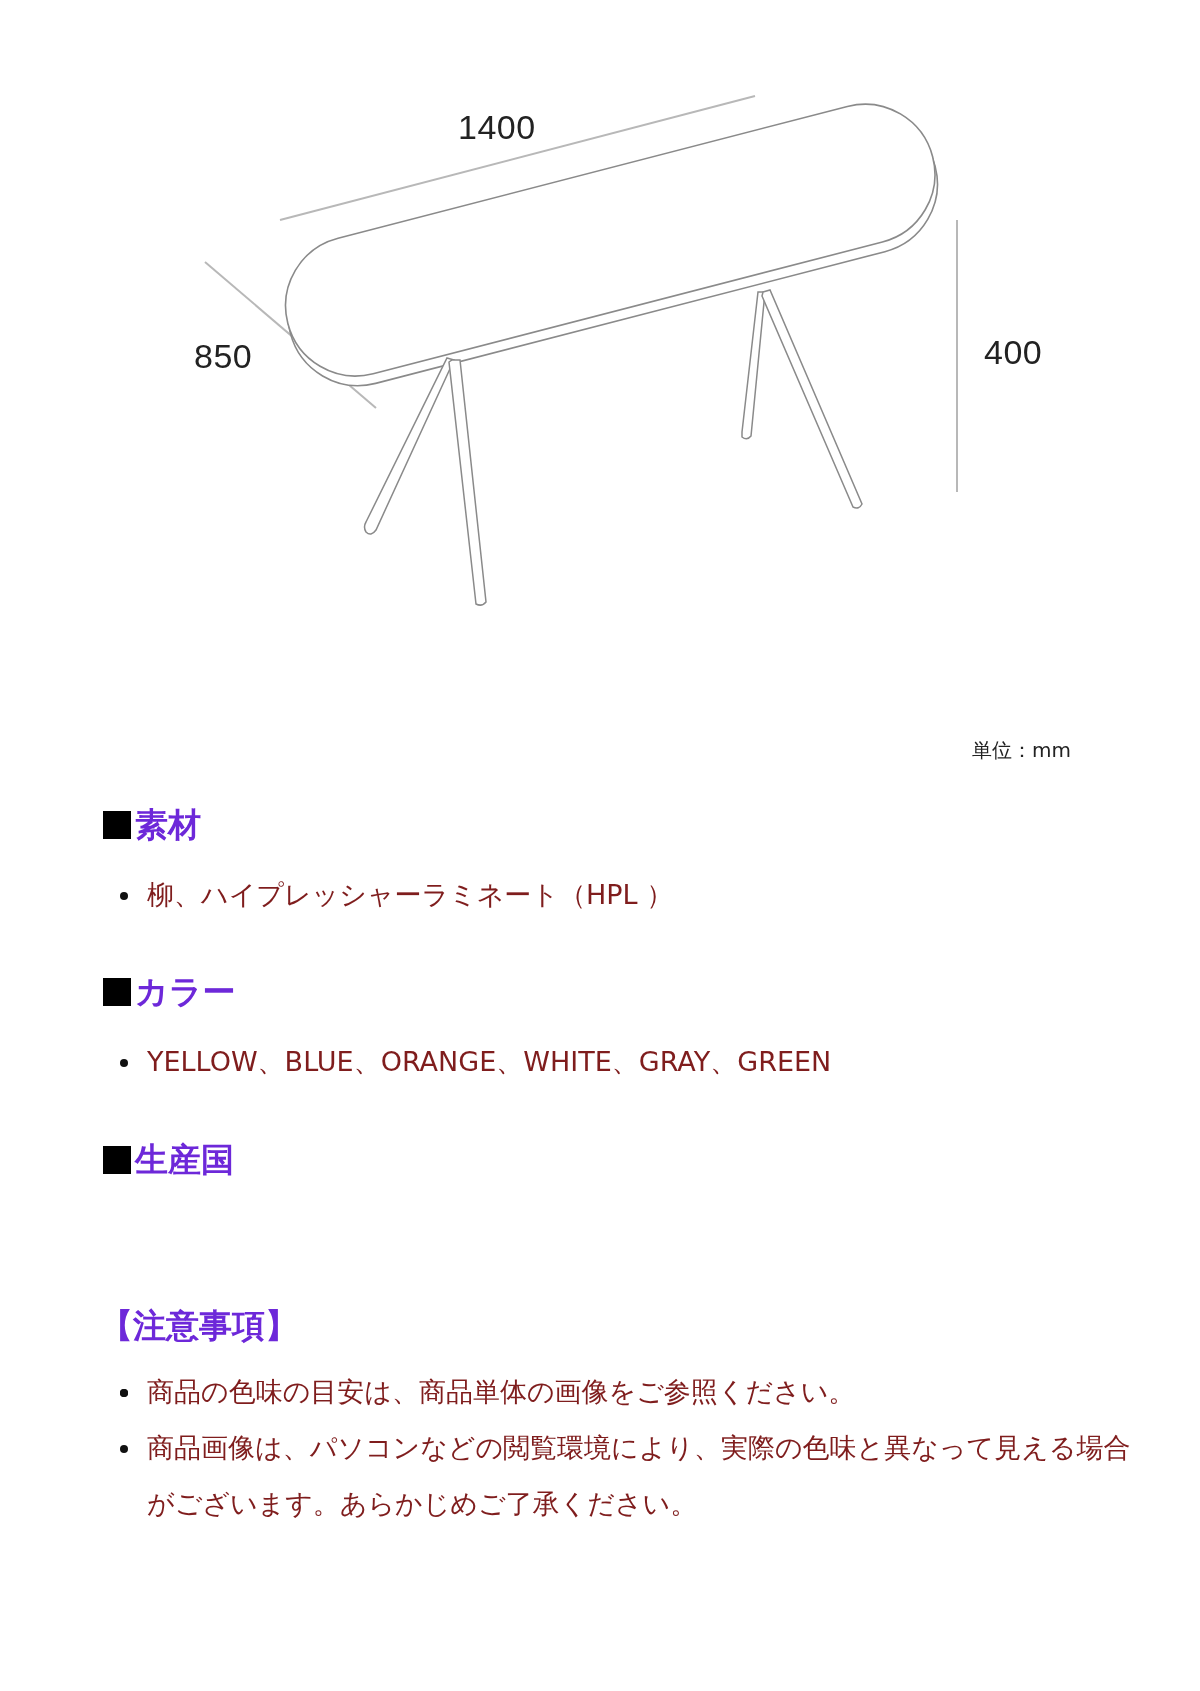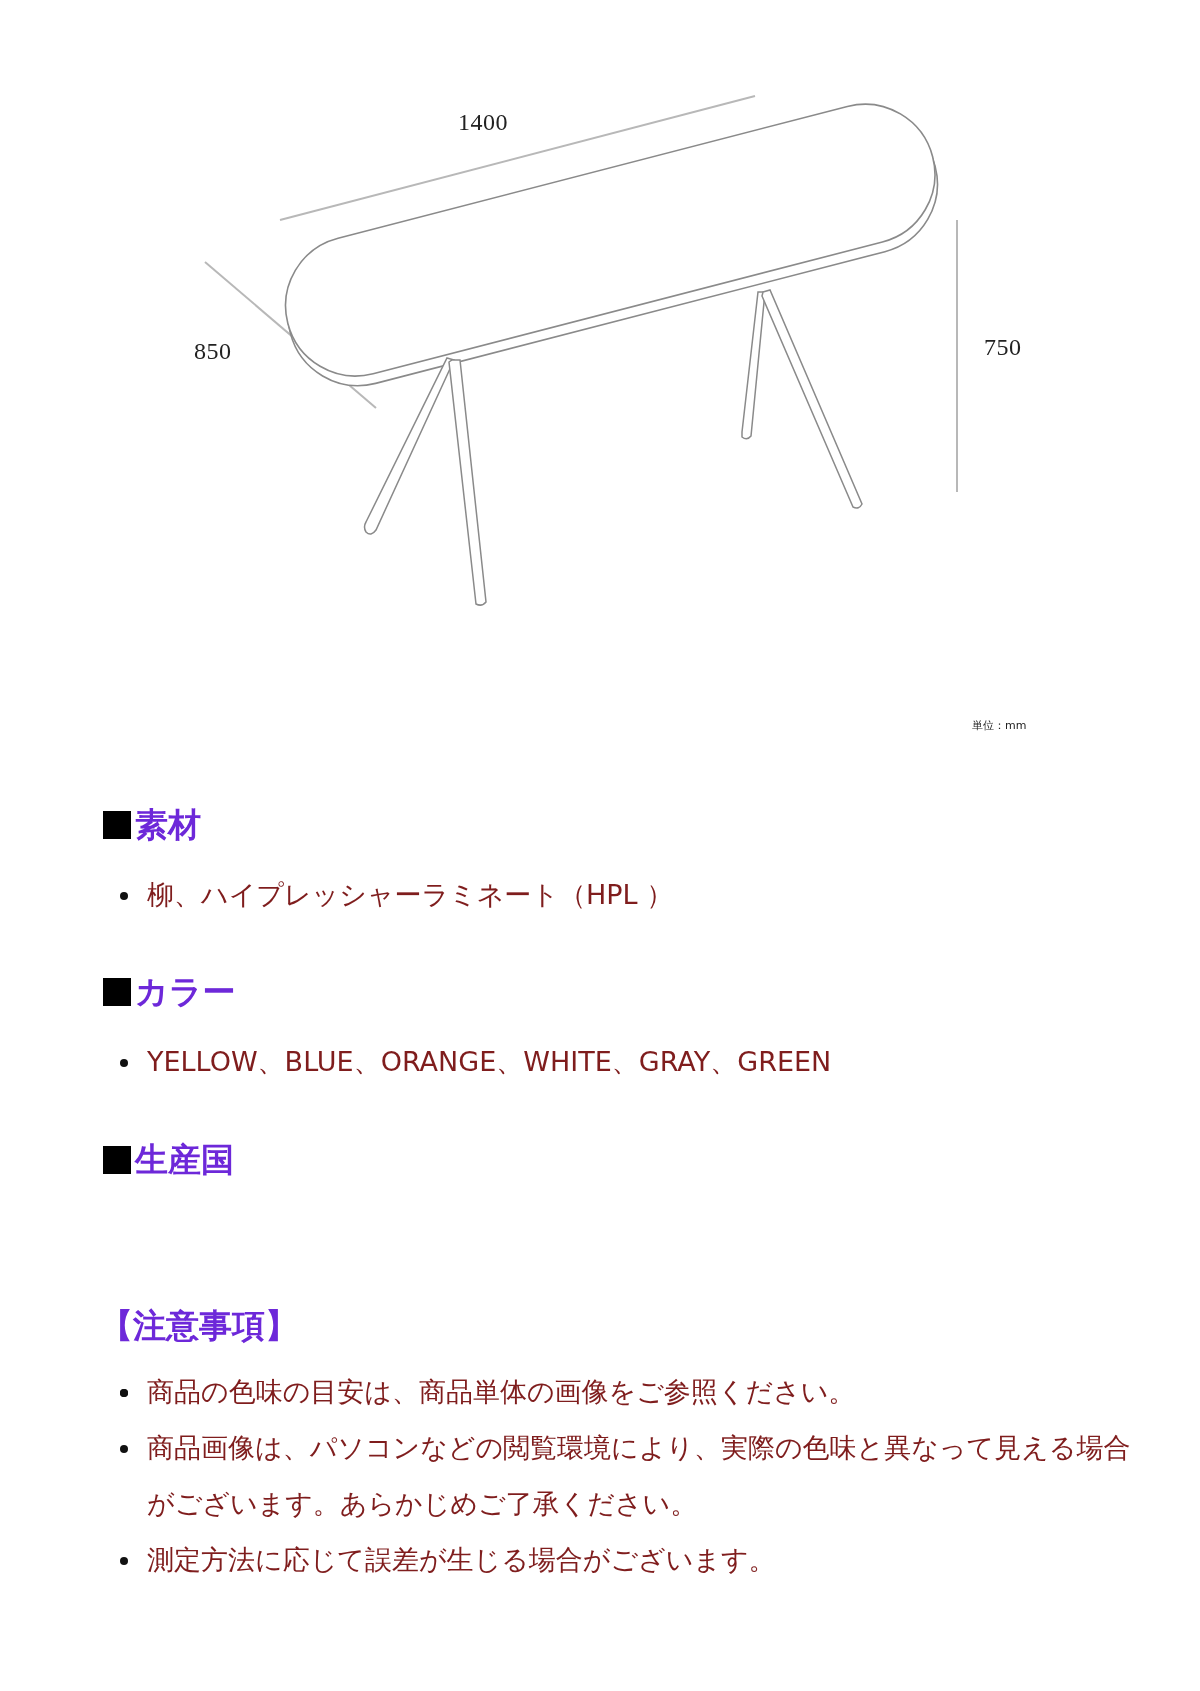--- a/index.html
+++ b/index.html
@@ -17,31 +17,31 @@
     }
     .drawing {
       position: absolute;
       left: 0;
       top: 0;
       width: 1200px;
       height: 720px;
     }
     .dim-label {
       position: absolute;
-      font-family: Liberation Serif, serif;
-      font-size: 24px;
+      font-family: Liberation Sans, sans-serif;
+      font-size: 34px;
       color: #222222;
       letter-spacing: 0.5px;
       line-height: 1;
     }
     .unit-label {
       position: absolute;
       left: 972px;
-      top: 720px;
-      font-size: 11px;
+      top: 740px;
+      font-size: 20px;
       color: #222222;
       line-height: 1;
     }
     .section {
       position: absolute;
       left: 100px;
       width: 1040px;
     }
     .section-heading {
       font-family: "DejaVu Sans", sans-serif;
@@ -119,21 +119,21 @@
     <g fill="#ffffff" stroke="#8a8a8a" stroke-width="1.5">
 
       <path d="M 758 292 L 765 292 L 751 436 Q 747 441 742 437 L 742 432 Z"></path>
 
       <path d="M 763 292 L 770 290 L 862 504 Q 859 510 853 507 L 762 296 Z"></path>
     </g>
   </svg>
 
   <span class="dim-label" style="left:458px; top:110px;">1400</span>
   <span class="dim-label" style="left:194px; top:339px;">850</span>
-  <span class="dim-label" style="left:984px; top:335px;">750</span>
+  <span class="dim-label" style="left:984px; top:335px;">400</span>
 </div>
 
 <span class="unit-label">単位：mm</span>
 
 <section class="section" id="sec-material">
   <h2 class="section-heading">
     <span class="square-mark"></span>
     <span>素材</span>
   </h2>
   <ul class="bullet-list">
@@ -173,18 +173,14 @@
       <span class="bullet-dot"></span>
     </li>
     <li class="bullet-item">
       <span class="bullet-dot"></span>
       <span>商品の色味の目安は、商品単体の画像をご参照ください。</span>
     </li>
     <li class="bullet-item">
       <span class="bullet-dot"></span>
       <span>商品画像は、パソコンなどの閲覧環境により、実際の色味と異なって見える場合がございます。あらかじめご了承ください。</span>
     </li>
-    <li class="bullet-item">
-      <span class="bullet-dot"></span>
-      <span>測定方法に応じて誤差が生じる場合がございます。</span>
-    </li>
   </ul>
 </section>
 
 </body></html>

